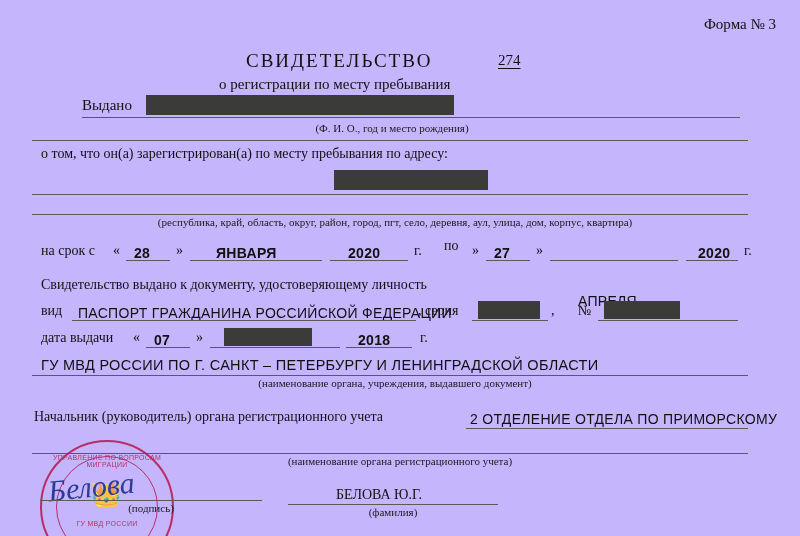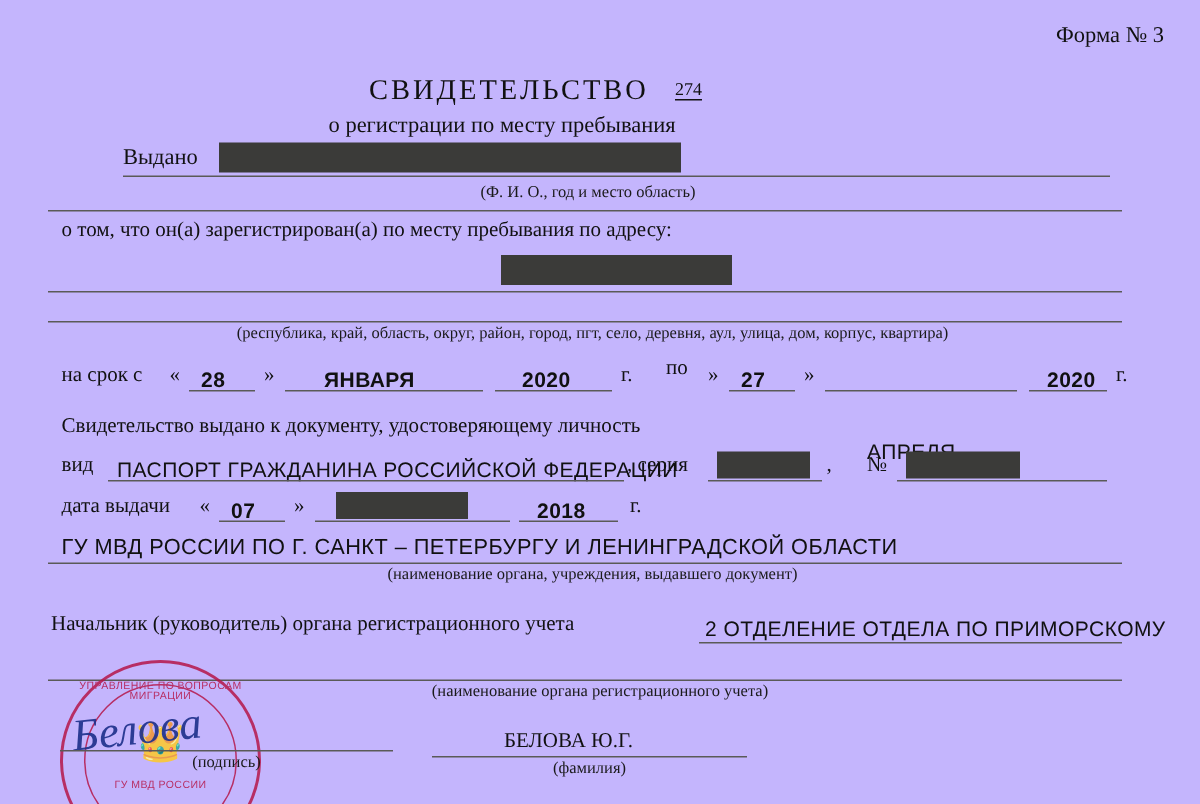--- a/index.html
+++ b/index.html
@@ -31,22 +31,22 @@
   
   .title {
     top: 50px;
     left: 246px;
     font-size: 19px;
     letter-spacing: 2.0px;
     font-weight: 400;
   }
   .title-num {
     top: 52px;
-    left: 450px;
-    font-size: 12px;
+    left: 498px;
+    font-size: 15px;
     text-decoration: underline;
     text-underline-offset: 3px;
   }
   .subtitle {
     top: 76px;
     left: 219px;
     font-size: 15px;
   }
 
   
@@ -153,21 +153,21 @@
 
   <div class="abs title nowrap">СВИДЕТЕЛЬСТВО</div>
   <div class="abs title-num">274</div>
   <div class="abs subtitle nowrap">о регистрации по месту пребывания</div>
 
   <div class="abs vydano-label">Выдано</div>
   <div class="abs vydano-redact redact"></div>
   <div class="abs rule" style="top:117px; left:82px; width:658px;"></div>
 
   <div class="abs rule" style="top:140px; left:32px; width:716px;"></div>
-  <div class="abs hint" style="top:122px; left:282px; width:220px;">(Ф. И. О., год и место область)</div>
+  <div class="abs hint" style="top:122px; left:282px; width:220px;">(Ф. И. О., год и место рождения)</div>
 
   <div class="abs body-line nowrap" style="top:146px; left:41px;">о том, что он(а) зарегистрирован(а) по месту пребывания по адресу:</div>
 
   <div class="abs redact" style="top:170px; left:334px; width:154px; height:20px;"></div>
   <div class="abs rule" style="top:194px; left:32px; width:716px;"></div>
   <div class="abs rule" style="top:214px; left:32px; width:716px;"></div>
   <div class="abs hint" style="top:216px; left:150px; width:490px;">(республика, край, область, округ, район, город, пгт, село, деревня, аул, улица, дом, корпус, квартира)</div>
 
   <div class="abs body-line nowrap" style="top:243px; left:41px;">на срок с</div>
   <div class="abs body-line" style="top:243px; left:113px;">«</div>

